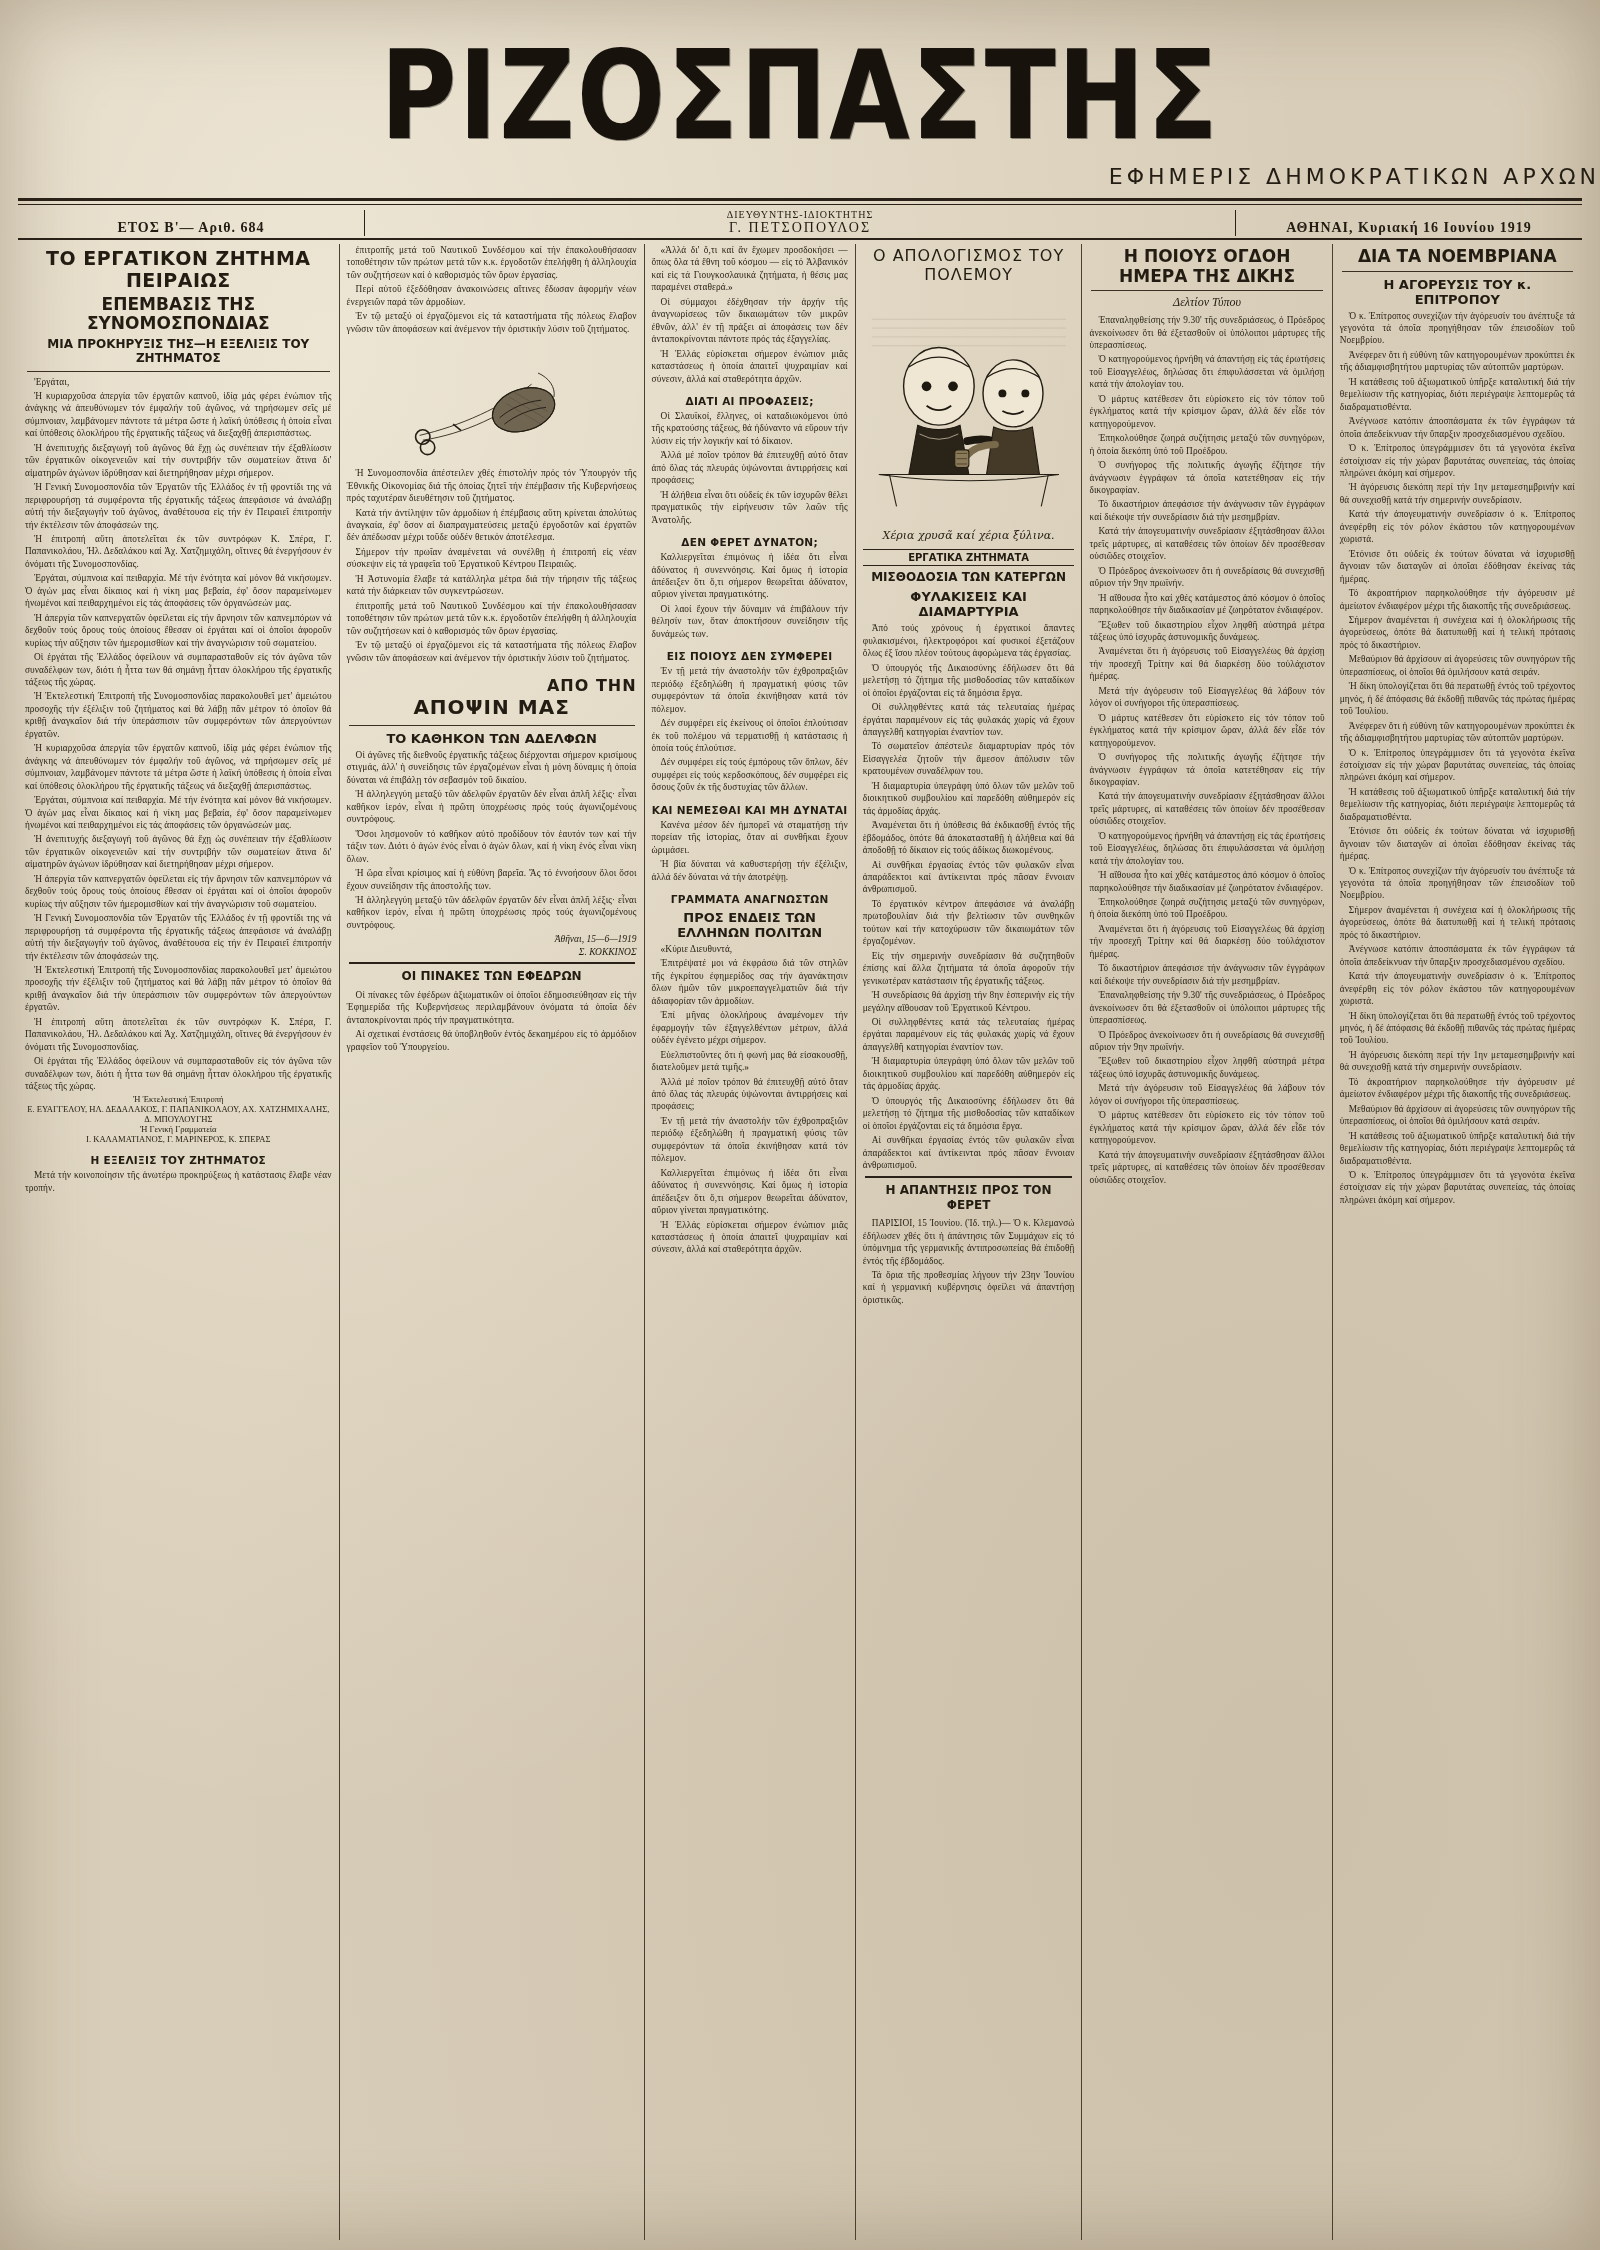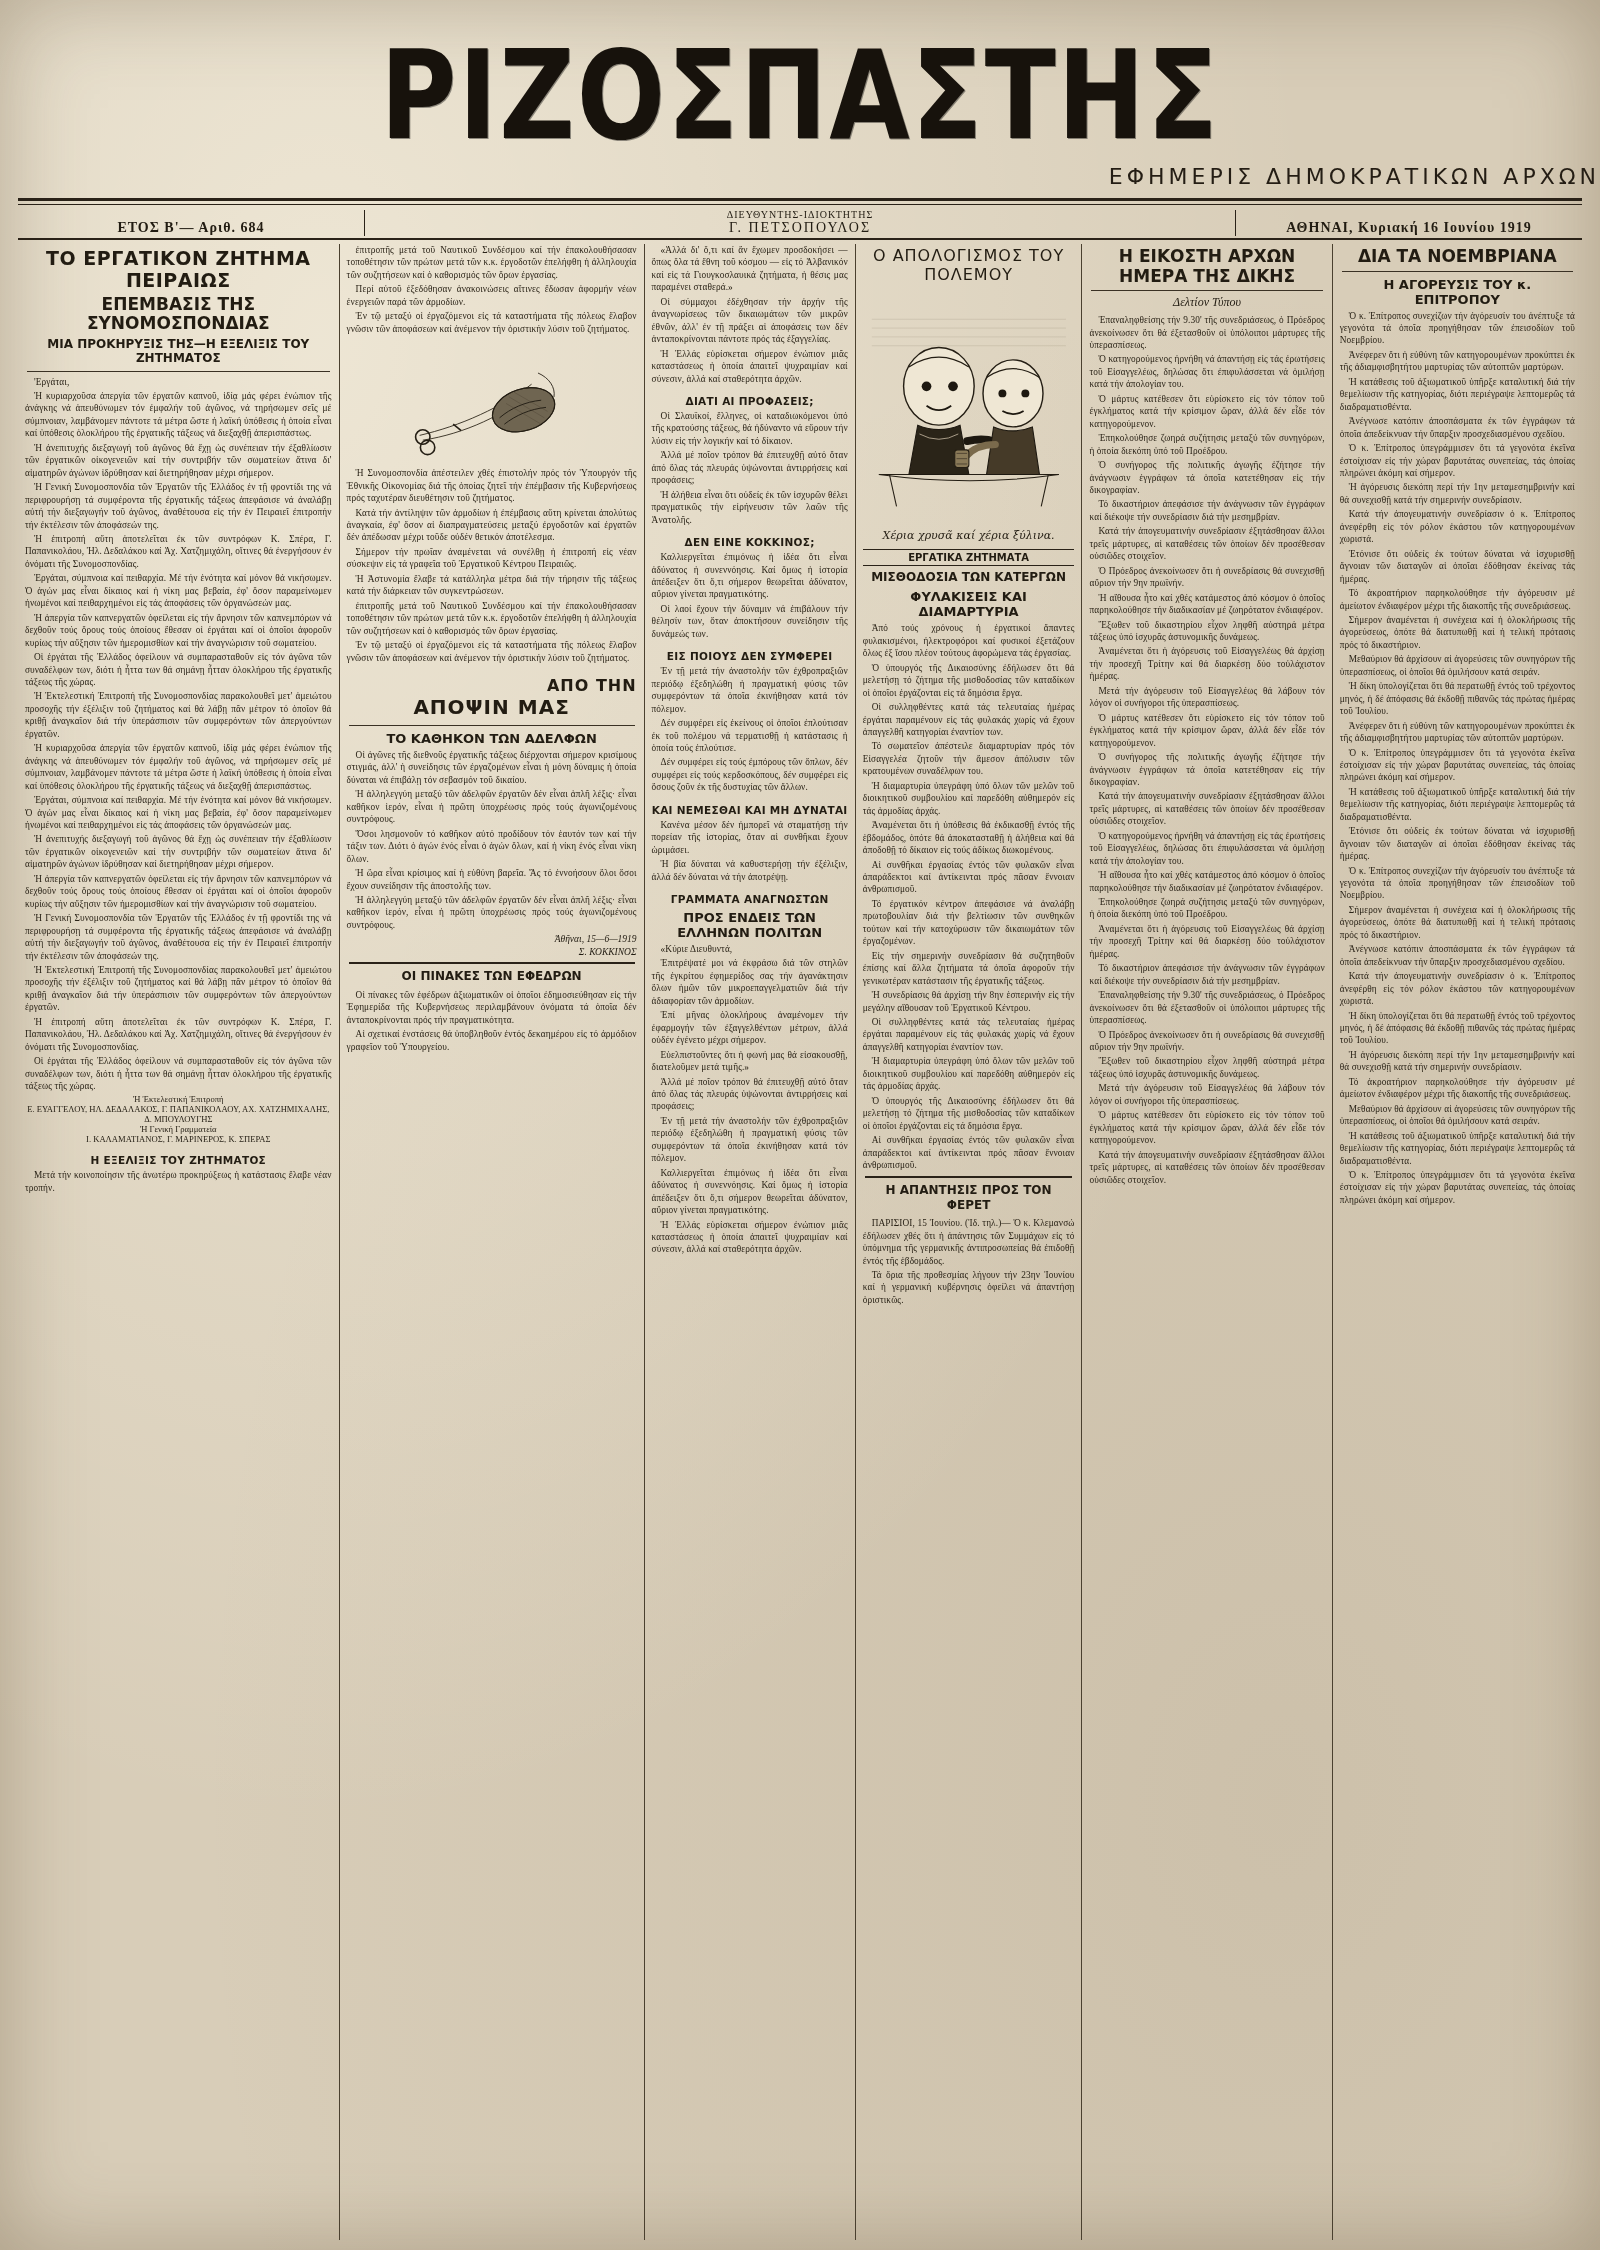--- a/index.html
+++ b/index.html
@@ -290,21 +290,21 @@
         <p>«Ἀλλά δι' ὅ,τι καί ἄν ἔχωμεν προσδοκήσει — ὅπως ὅλα τά ἔθνη τοῦ κόσμου — εἰς τό Ἀλβανικόν καί εἰς τά Γιουγκοσλαυικά ζητήματα, ἡ θέσις μας παραμένει σταθερά.»</p>
         <p>Οἱ σύμμαχοι ἐδέχθησαν τήν ἀρχήν τῆς ἀναγνωρίσεως τῶν δικαιωμάτων τῶν μικρῶν ἐθνῶν, ἀλλ' ἐν τῇ πράξει αἱ ἀποφάσεις των δέν ἀνταποκρίνονται πάντοτε πρός τάς ἐξαγγελίας.</p>
         <p>Ἡ Ἑλλάς εὑρίσκεται σήμερον ἐνώπιον μιᾶς καταστάσεως ἡ ὁποία ἀπαιτεῖ ψυχραιμίαν καί σύνεσιν, ἀλλά καί σταθερότητα ἀρχῶν.</p>
       </div>
       <div class="sec">ΔΙΑΤΙ ΑΙ ΠΡΟΦΑΣΕΙΣ;</div>
       <div class="body">
         <p>Οἱ Σλαυϊκοί, ἕλληνες, οἱ καταδιωκόμενοι ὑπό τῆς κρατούσης τάξεως, θά ἠδύναντο νά εὕρουν τήν λύσιν εἰς τήν λογικήν καί τό δίκαιον.</p>
         <p>Ἀλλά μέ ποῖον τρόπον θά ἐπιτευχθῇ αὐτό ὅταν ἀπό ὅλας τάς πλευράς ὑψώνονται ἀντιρρήσεις καί προφάσεις;</p>
         <p>Ἡ ἀλήθεια εἶναι ὅτι οὐδείς ἐκ τῶν ἰσχυρῶν θέλει πραγματικῶς τήν εἰρήνευσιν τῶν λαῶν τῆς Ἀνατολῆς.</p>
       </div>
-      <div class="sec">ΔΕΝ ΕΙΝΕ ΚΟΚΚΙΝΟΣ;</div>
+      <div class="sec">ΔΕΝ ΦΕΡΕΤ ΔΥΝΑΤΟΝ;</div>
       <div class="body">
         <p>Καλλιεργεῖται ἐπιμόνως ἡ ἰδέα ὅτι εἶναι ἀδύνατος ἡ συνεννόησις. Καί ὅμως ἡ ἱστορία ἀπέδειξεν ὅτι ὅ,τι σήμερον θεωρεῖται ἀδύνατον, αὔριον γίνεται πραγματικότης.</p>
         <p>Οἱ λαοί ἔχουν τήν δύναμιν νά ἐπιβάλουν τήν θέλησίν των, ὅταν ἀποκτήσουν συνείδησιν τῆς δυνάμεώς των.</p>
       </div>
       <div class="sec">ΕΙΣ ΠΟΙΟΥΣ ΔΕΝ ΣΥΜΦΕΡΕΙ</div>
       <div class="body">
         <p>Ἐν τῇ μετά τήν ἀναστολήν τῶν ἐχθροπραξιῶν περιόδῳ ἐξεδηλώθη ἡ πραγματική φύσις τῶν συμφερόντων τά ὁποῖα ἐκινήθησαν κατά τόν πόλεμον.</p>
         <p>Δέν συμφέρει εἰς ἐκείνους οἱ ὁποῖοι ἐπλούτισαν ἐκ τοῦ πολέμου νά τερματισθῇ ἡ κατάστασις ἡ ὁποία τούς ἐπλούτισε.</p>
         <p>Δέν συμφέρει εἰς τούς ἐμπόρους τῶν ὅπλων, δέν συμφέρει εἰς τούς κερδοσκόπους, δέν συμφέρει εἰς ὅσους ζοῦν ἐκ τῆς δυστυχίας τῶν ἄλλων.</p>
       </div>
@@ -397,21 +397,21 @@
       </div>
       <div class="hr-thick"></div>
       <h3 class="head3">Η ΑΠΑΝΤΗΣΙΣ ΠΡΟΣ ΤΟΝ ΦΕΡΕΤ</h3>
       <div class="body">
         <p>ΠΑΡΙΣΙΟΙ, 15 Ἰουνίου. (Ἰδ. τηλ.)— Ὁ κ. Κλεμανσώ ἐδήλωσεν χθές ὅτι ἡ ἀπάντησις τῶν Συμμάχων εἰς τό ὑπόμνημα τῆς γερμανικῆς ἀντιπροσωπείας θά ἐπιδοθῇ ἐντός τῆς ἑβδομάδος.</p>
         <p>Τά ὅρια τῆς προθεσμίας λήγουν τήν 23ην Ἰουνίου καί ἡ γερμανική κυβέρνησις ὀφείλει νά ἀπαντήσῃ ὁριστικῶς.</p>
       </div>
     </div>
 
     <div class="col c5">
-      <h2 class="head2">Η ΕΙΚΟΣΤΗ ΑΡΧΩΝ ΗΜΕΡΑ ΤΗΣ ΔΙΚΗΣ</h2>
+      <h2 class="head2">Η ΠΟΙΟΥΣ ΟΓΔΟΗ ΗΜΕΡΑ ΤΗΣ ΔΙΚΗΣ</h2>
       <div class="hr-thin"></div>
       <div class="byline">Δελτίον Τύπου</div>
       <div class="body">
         <p>Ἐπαναληφθείσης τήν 9.30' τῆς συνεδριάσεως, ὁ Πρόεδρος ἀνεκοίνωσεν ὅτι θά ἐξετασθοῦν οἱ ὑπόλοιποι μάρτυρες τῆς ὑπερασπίσεως.</p>
         <p>Ὁ κατηγορούμενος ἠρνήθη νά ἀπαντήσῃ εἰς τάς ἐρωτήσεις τοῦ Εἰσαγγελέως, δηλώσας ὅτι ἐπιφυλάσσεται νά ὁμιλήσῃ κατά τήν ἀπολογίαν του.</p>
         <p>Ὁ μάρτυς κατέθεσεν ὅτι εὑρίσκετο εἰς τόν τόπον τοῦ ἐγκλήματος κατά τήν κρίσιμον ὥραν, ἀλλά δέν εἶδε τόν κατηγορούμενον.</p>
         <p>Ἐπηκολούθησε ζωηρά συζήτησις μεταξύ τῶν συνηγόρων, ἡ ὁποία διεκόπη ὑπό τοῦ Προέδρου.</p>
         <p>Ὁ συνήγορος τῆς πολιτικῆς ἀγωγῆς ἐζήτησε τήν ἀνάγνωσιν ἐγγράφων τά ὁποῖα κατετέθησαν εἰς τήν δικογραφίαν.</p>
         <p>Τό δικαστήριον ἀπεφάσισε τήν ἀνάγνωσιν τῶν ἐγγράφων καί διέκοψε τήν συνεδρίασιν διά τήν μεσημβρίαν.</p>
         <p>Κατά τήν ἀπογευματινήν συνεδρίασιν ἐξητάσθησαν ἄλλοι τρεῖς μάρτυρες, αἱ καταθέσεις τῶν ὁποίων δέν προσέθεσαν οὐσιῶδες στοιχεῖον.</p>

